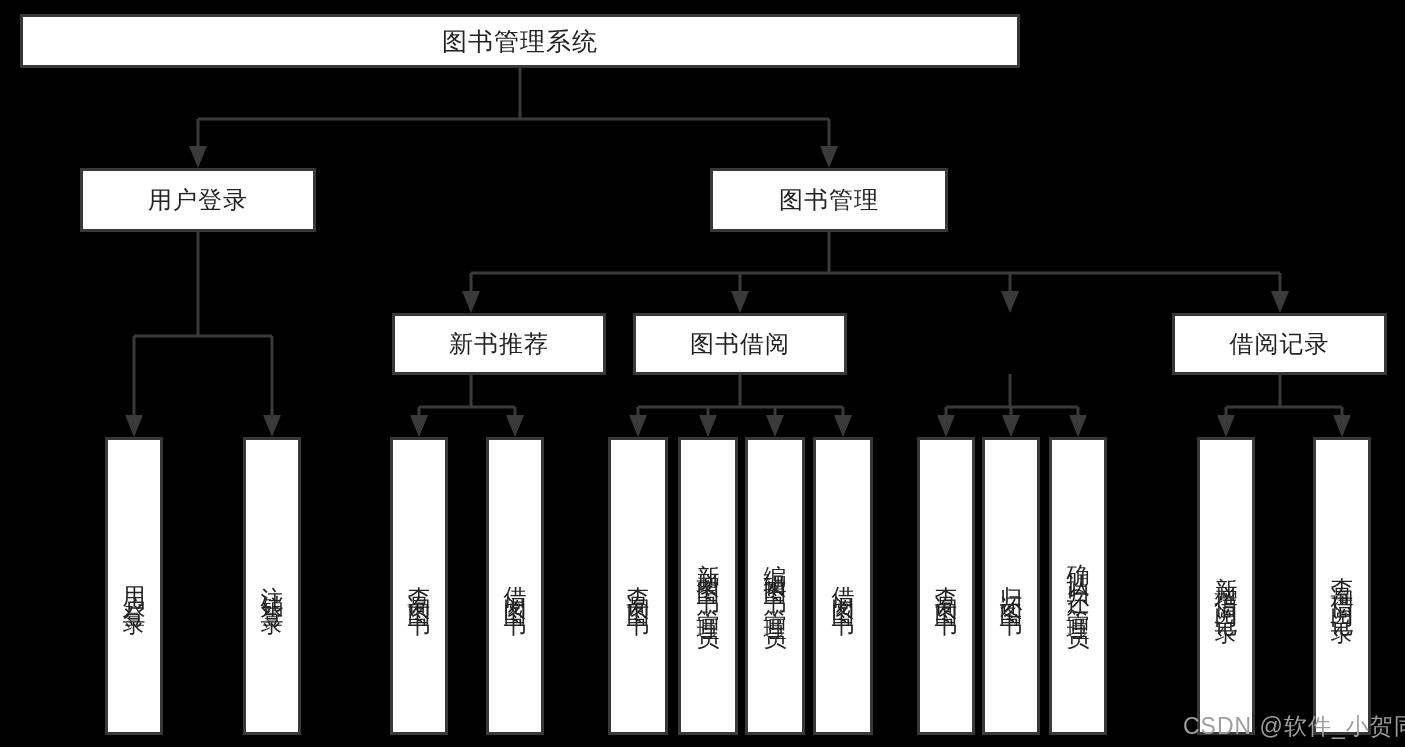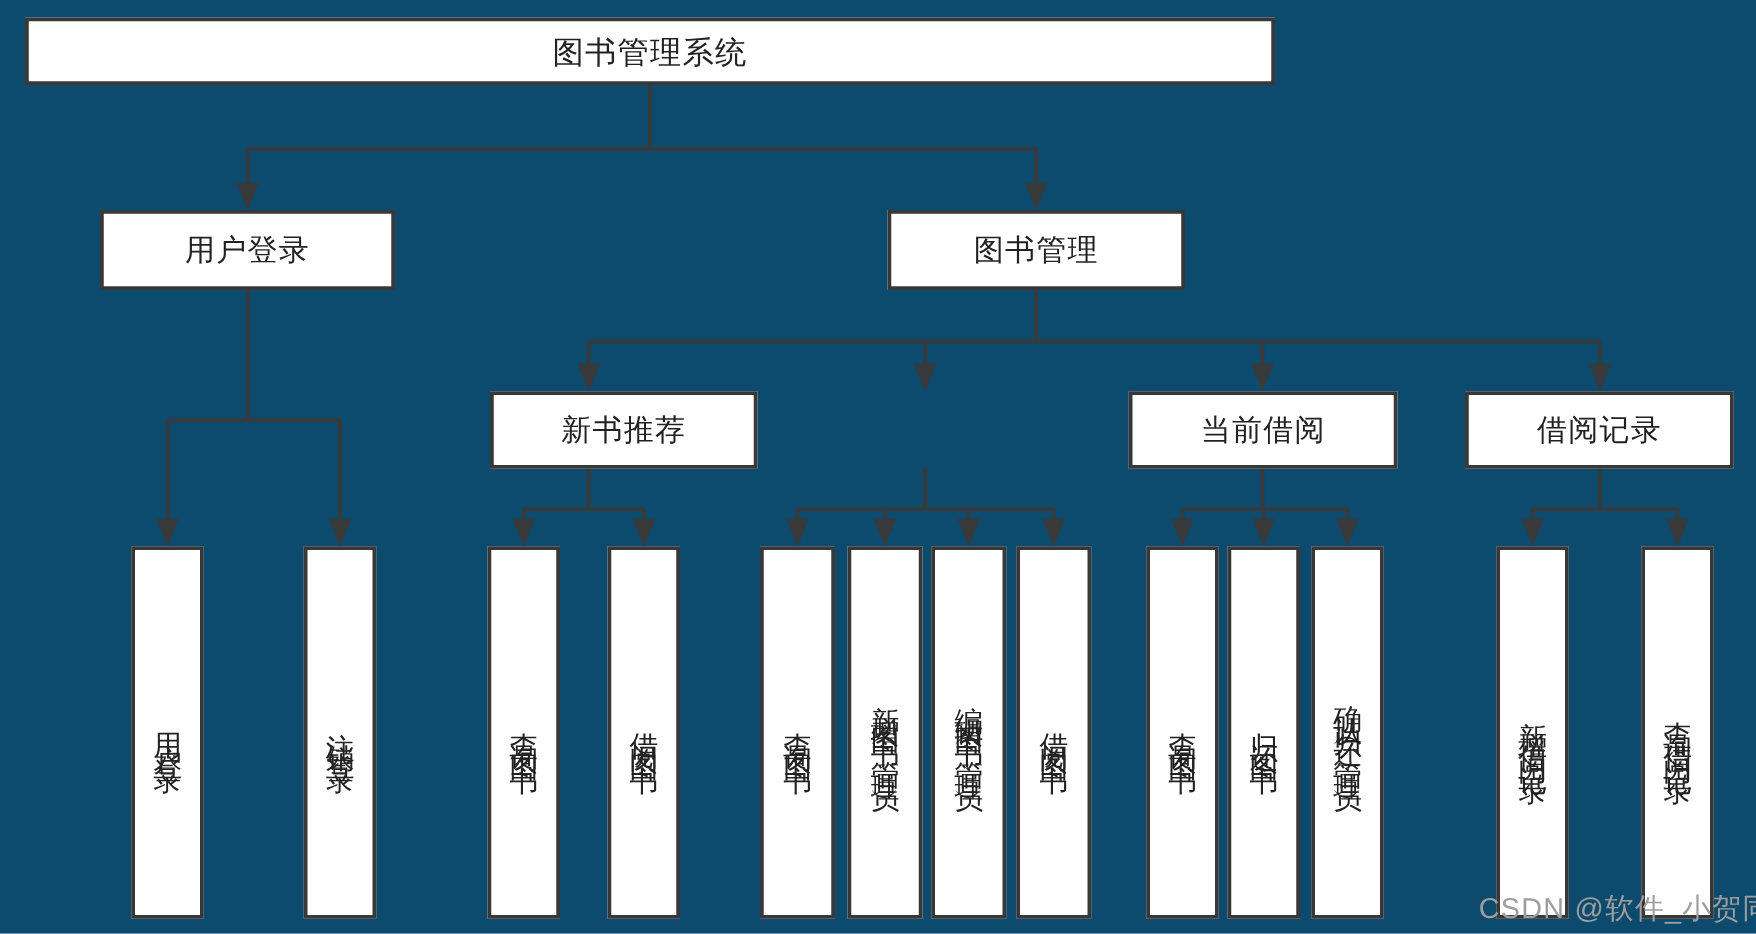--- a/index.html
+++ b/index.html
@@ -4,21 +4,21 @@
 <style>
   html, body {
     margin: 0;
     padding: 0;
     background: #ffffff;
   }
   .stage {
     position: relative;
     width: 1405px;
     height: 747px;
-    background: #0c4a6e;
+    background: #000000;
     font-family: "Liberation Sans", "DejaVu Sans", sans-serif;
     color: #222222;
     overflow: hidden;
   }
   .connectors {
     position: absolute;
     left: 0;
     top: 0;
     width: 1405px;
     height: 747px;
@@ -114,22 +114,22 @@
   <div class="node h-node" style="left:80px; top:168px; width:236px; height:64px;">
     <span>用户登录</span>
   </div>
   <div class="node h-node" style="left:710px; top:168px; width:238px; height:64px;align-items:center;">
     <span>图书管理</span>
   </div>
 
   <div class="node h-node" style="left:364px; top:313px; width:214px; height:62px;margin-left:28px;">
     <span>新书推荐</span>
   </div>
-  <div class="node h-node" style="left:903px; top:313px; width:215px; height:62px;">
-    <span>当前借阅</span>
+  <div class="node h-node" style="left:633px; top:313px; width:214px; height:62px;">
+    <span>图书借阅</span>
   </div>
   <div class="node h-node" style="left:1172px; top:313px; width:215px; height:62px;">
     <span>借阅记录</span>
   </div>
 
   <div class="node v-node" style="left:105px; top:437px; width:58px; height:298px;">
     <span>用户登录</span>
   </div>
   <div class="node v-node" style="left:243px; top:437px; width:58px; height:298px;">
     <span>注销登录</span>

